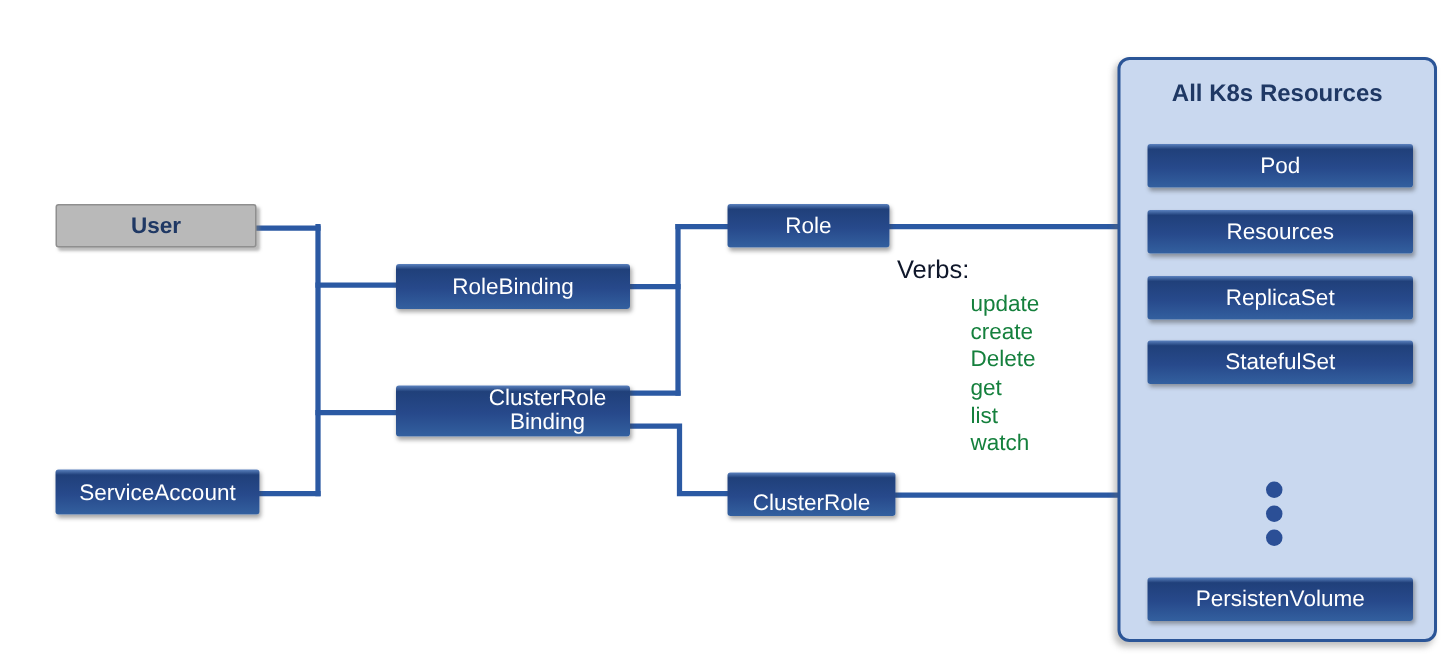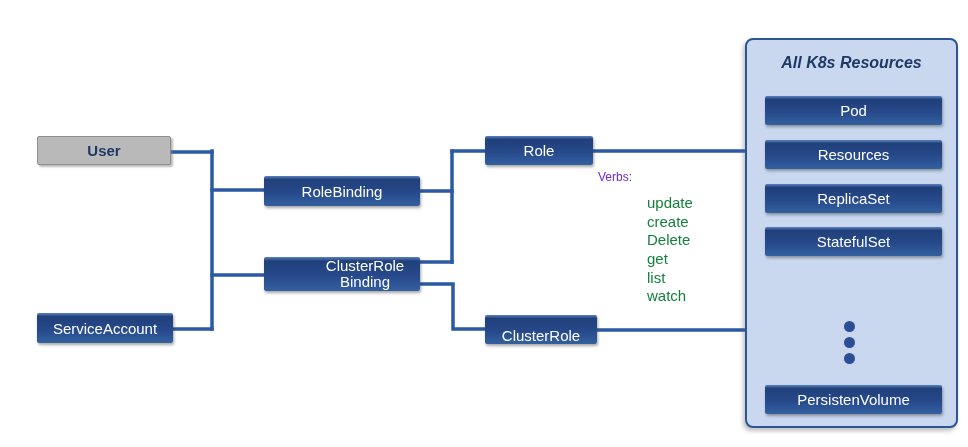--- a/index.html
+++ b/index.html
@@ -46,22 +46,22 @@
   .user-box            { left: 37px;  top: 136px; width: 134px; height: 29px; text-align: right; }
   .serviceaccount-box  { left: 37px;  top: 313px; width: 136px; height: 30px; }
   .rolebinding-box     { left: 264px; top: 176px; width: 156px; height: 30px; }
   .clusterrolebinding-box { left: 264px; top: 257px; width: 156px; min-height: 34px; padding: 1px 14px; }
   .role-box            { left: 485px; top: 136px; width: 108px; height: 29px; }
   .clusterrole-box     { left: 485px; top: 315px; width: 112px; height: 29px; align-items: flex-end; }
 
   .verbs-heading {
     position: absolute;
     left: 598px; top: 170px;
-    font-size: 12px;
-    color: #6d28d9;
+    font-size: 17px;
+    color: #0f172a;
   }
   .verbs-list {
     position: absolute;
     left: 647px; top: 194px;
     font-size: 15px;
     color: #15803d;
   }
   .verbs-list div { height: 18.7px; line-height: 18.7px; }
 
   .panel {
@@ -75,21 +75,20 @@
     box-shadow: -2px 3px 4px rgba(100,100,100,0.4);
   }
   .panel-title {
     position: absolute;
     left: 0; top: 14px;
     width: 100%;
     text-align: center;
     font-size: 16px;
     font-weight: bold;
     color: #1f3864;
-    font-style: italic;
   }
   .resource {
     left: 18px;
     width: 177px;
     height: 29px;
     position: absolute;
   }
   .res-0 { top: 56px; }
   .res-1 { top: 100px; }
   .res-2 { top: 144px; }

